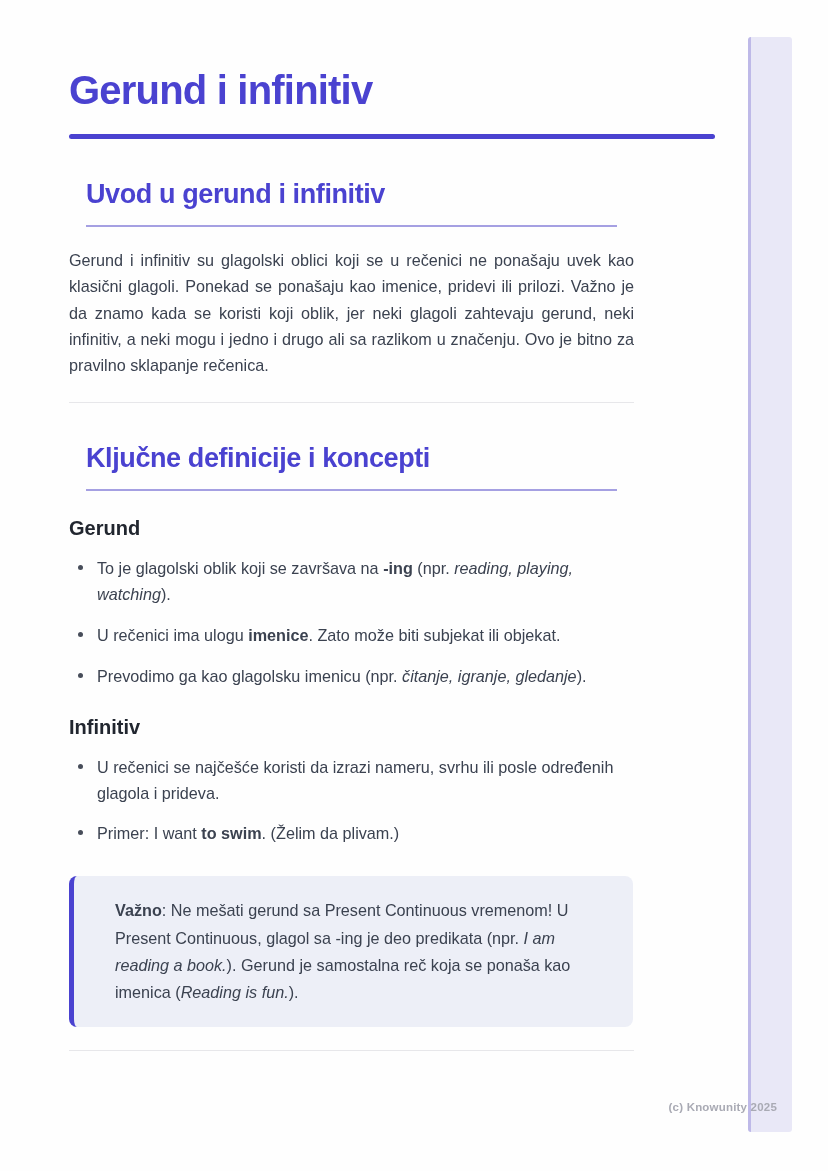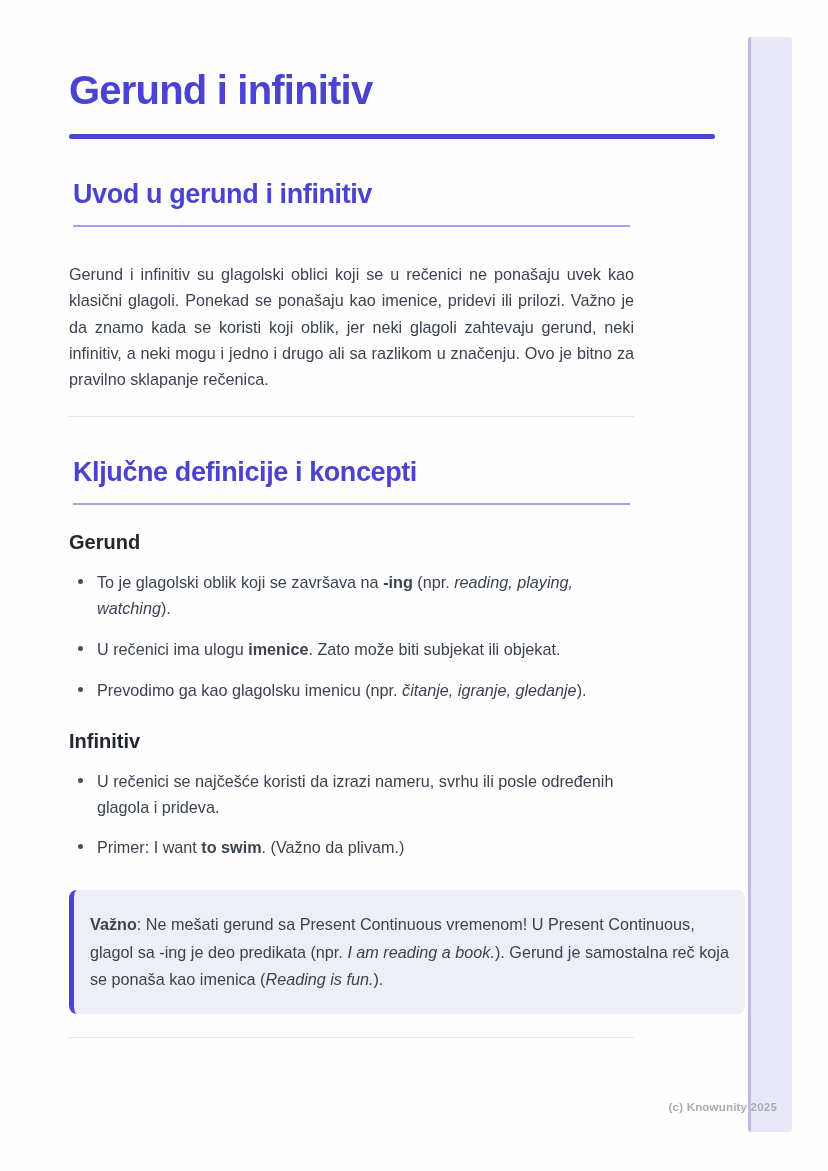--- a/index.html
+++ b/index.html
@@ -36,29 +36,29 @@
     font-size:40px;font-weight:800;line-height:1.12;
     letter-spacing:-0.8px;
     color:var(--accent);
   }
   .title-rule{
     margin-top:21px;height:5px;width:646px;
     background:var(--accent);border-radius:3px;
   }
   .col{width:565px;}
   h2{
-    margin:40px 4px 0;
+    margin:40px 17px 0;
     font-size:27px;font-weight:800;line-height:1.15;
     letter-spacing:-0.4px;
     color:var(--accent);
     padding-bottom:15px;
     border-bottom:2px solid var(--accent-light);
   }
   p.body{
-    margin:34px 0 0;
+    margin:20px 0 0;
     font-size:16.2px;line-height:1.63;color:var(--body-text);
     text-align:justify;
   }
   hr.section-divider{
     margin:23px 0 0;border:none;border-top:1px solid var(--divider);
   }
   h3{
     margin:26px 0 0;
     font-size:20px;font-weight:700;color:var(--subhead-text);
   }
@@ -72,25 +72,25 @@
   }
   ul.bullets li::before{
     content:'';
     position:absolute;left:-19px;top:9px;
     width:5px;height:5px;border-radius:50%;
     background:#474d5a;
   }
   .rich-b{font-weight:700;text-align:right;}
   .rich-i{font-style:italic;}
   .callout{
-    margin-top:29px;width:676px;
+    margin-top:29px;width:564px;
     background:var(--callout-bg);
     border-left:5px solid var(--accent);
     border-radius:8px;
-    padding:21px 16px;
+    padding:21px 41px;
   }
   .callout p{
     margin:0;font-size:16.2px;line-height:1.68;color:var(--body-text);
   }
   .footer{
     position:absolute;top:1101px;right:51px;
     font-size:11.5px;color:var(--footer-text);
     z-index:3;letter-spacing:0.2px;font-weight:bold;
   }
 </style>
@@ -118,21 +118,21 @@
       <h3>Gerund</h3>
       <ul class="bullets">
           <li><span>To je glagolski oblik koji se završava na </span><span class="rich-b">-ing</span><span> (npr. </span><span class="rich-i">reading, playing, watching</span><span>).</span></li>
           <li><span>U rečenici ima ulogu </span><span class="rich-b">imenice</span><span>. Zato može biti subjekat ili objekat.</span></li>
           <li><span>Prevodimo ga kao glagolsku imenicu (npr. </span><span class="rich-i">čitanje, igranje, gledanje</span><span>).</span></li>
         </ul>
 
       <h3>Infinitiv</h3>
       <ul class="bullets">
           <li><span>U rečenici se najčešće koristi da izrazi nameru, svrhu ili posle određenih glagola i prideva.</span></li>
-          <li><span>Primer: I want </span><span class="rich-b">to swim</span><span>. (Važno da plivam.)</span></li>
+          <li><span>Primer: I want </span><span class="rich-b">to swim</span><span>. (Želim da plivam.)</span></li>
         </ul>
 
       <div class="callout">
         <p><span class="rich-b">Važno</span><span>: Ne mešati gerund sa Present Continuous vremenom! U Present Continuous, glagol sa -ing je deo predikata (npr. </span><span class="rich-i">I am reading a book.</span><span>). Gerund je samostalna reč koja se ponaša kao imenica (</span><span class="rich-i">Reading is fun.</span><span>).</span></p>
       </div>
 
       <hr class="section-divider">
     </div>
 
   </div>

